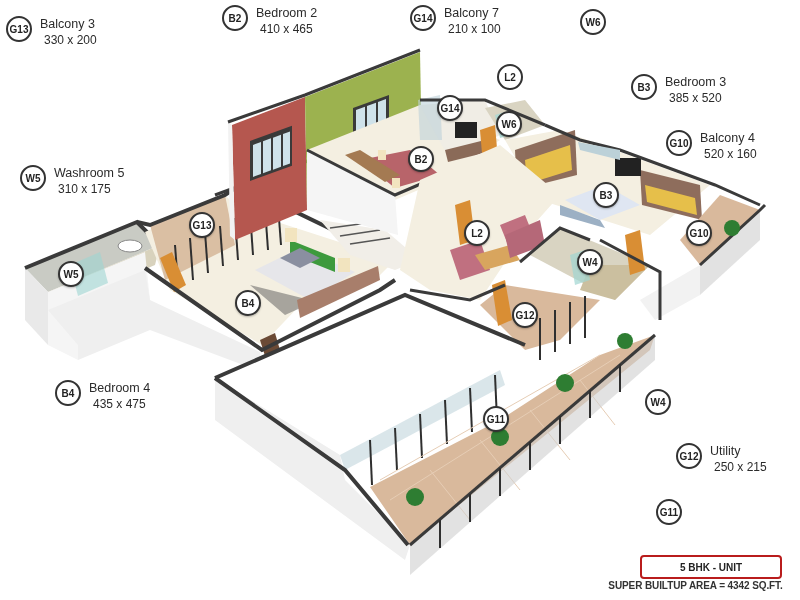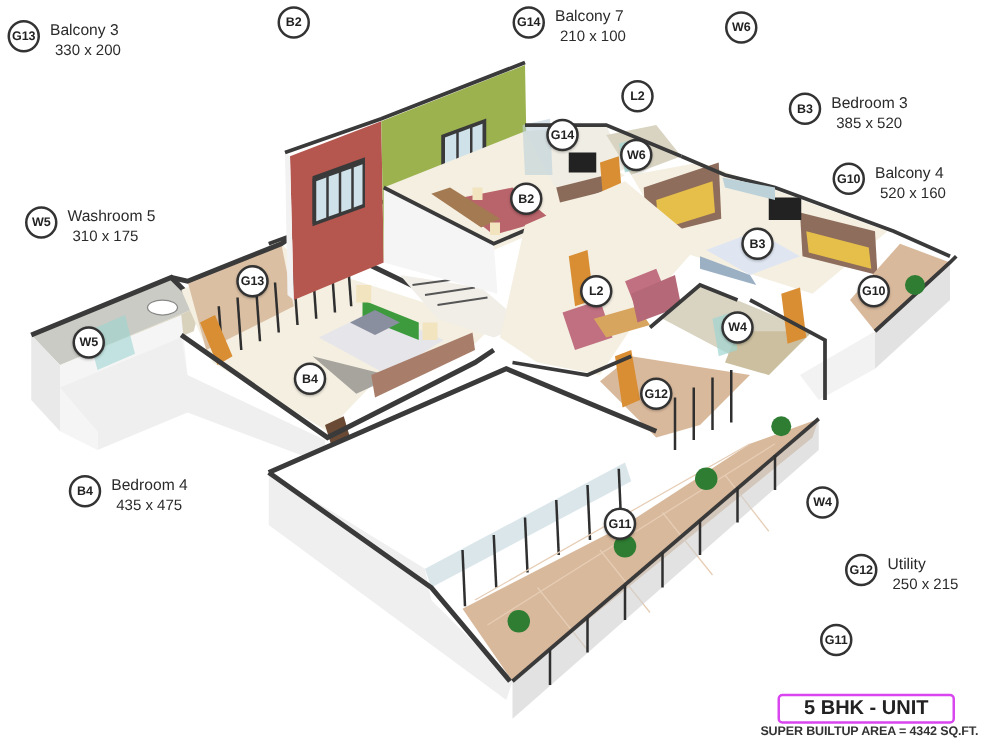--- a/index.html
+++ b/index.html
@@ -11,23 +11,23 @@
            background: #fff; display: flex; align-items: center; justify-content: center;
            font-family: "Liberation Sans", sans-serif; font-weight: bold; font-size: 10px;
            color: #222; box-sizing: content-box; flex: 0 0 auto; }
   .legend .txt { margin-left: 8px; line-height: 16px; font-size: 12.5px;
                  font-family: "Liberation Sans", sans-serif; color: #2b2b2b; }
   .legend .txt .dim { display: block; padding-left: 4px; font-size: 12px; }
   .map-badge { position: absolute; width: 22px; height: 22px; border: 2px solid #333;
                border-radius: 50%; background: #fff; display: flex; align-items: center;
                justify-content: center; font-weight: bold; font-size: 10px; color: #222;
                font-family: "Liberation Sans", sans-serif; box-shadow: 0 1px 2px rgba(0,0,0,.25); }
-  .unit-box { position: absolute; left: 622px; top: 555px; width: 138px; height: 20px;
-              border: 2px solid #d946ef; border-radius: 4px; display: flex; align-items: center;
-              justify-content: center; font-weight: bold; font-size: 16px; color: #222;
+  .unit-box { position: absolute; left: 640px; top: 555px; width: 138px; height: 20px;
+              border: 2px solid #b91c1c; border-radius: 4px; display: flex; align-items: center;
+              justify-content: center; font-weight: bold; font-size: 10px; color: #222;
               font-family: "Liberation Sans", sans-serif; }
   .area { position: absolute; left: 593px; top: 580px; width: 205px; text-align: center;
           font-weight: bold; font-size: 10px; color: #333; letter-spacing: -0.1px;
           font-family: "Liberation Sans", sans-serif; }
 </style>
 </head>
 <body>
 
 <svg id="plan" viewBox="0 0 800 600" xmlns="http://www.w3.org/2000/svg">
 
@@ -225,20 +225,21 @@
 <div class="map-badge" style="left:235px;top:290px;">B4</div>
 <div class="map-badge" style="left:512px;top:302px;">G12</div>
 <div class="map-badge" style="left:483px;top:406px;">G11</div>
 
 <div class="legend" style="left:6px;top:16px;">
   <div class="badge">G13</div>
   <div class="txt"><span>Balcony 3</span><span class="dim">330 x 200</span></div>
 </div>
 <div class="legend" style="left:222px;top:5px;">
   <div class="badge">B2</div>
+  <div class="txt"><span>Bedroom 2</span><span class="dim">410 x 465</span></div>
 </div>
 <div class="legend" style="left:410px;top:5px;">
   <div class="badge">G14</div>
   <div class="txt"><span>Balcony 7</span><span class="dim">210 x 100</span></div>
 </div>
 <div class="legend" style="left:580px;top:9px;">
   <div class="badge">W6</div>
 </div>
 <div class="legend" style="left:497px;top:64px;">
   <div class="badge">L2</div>

